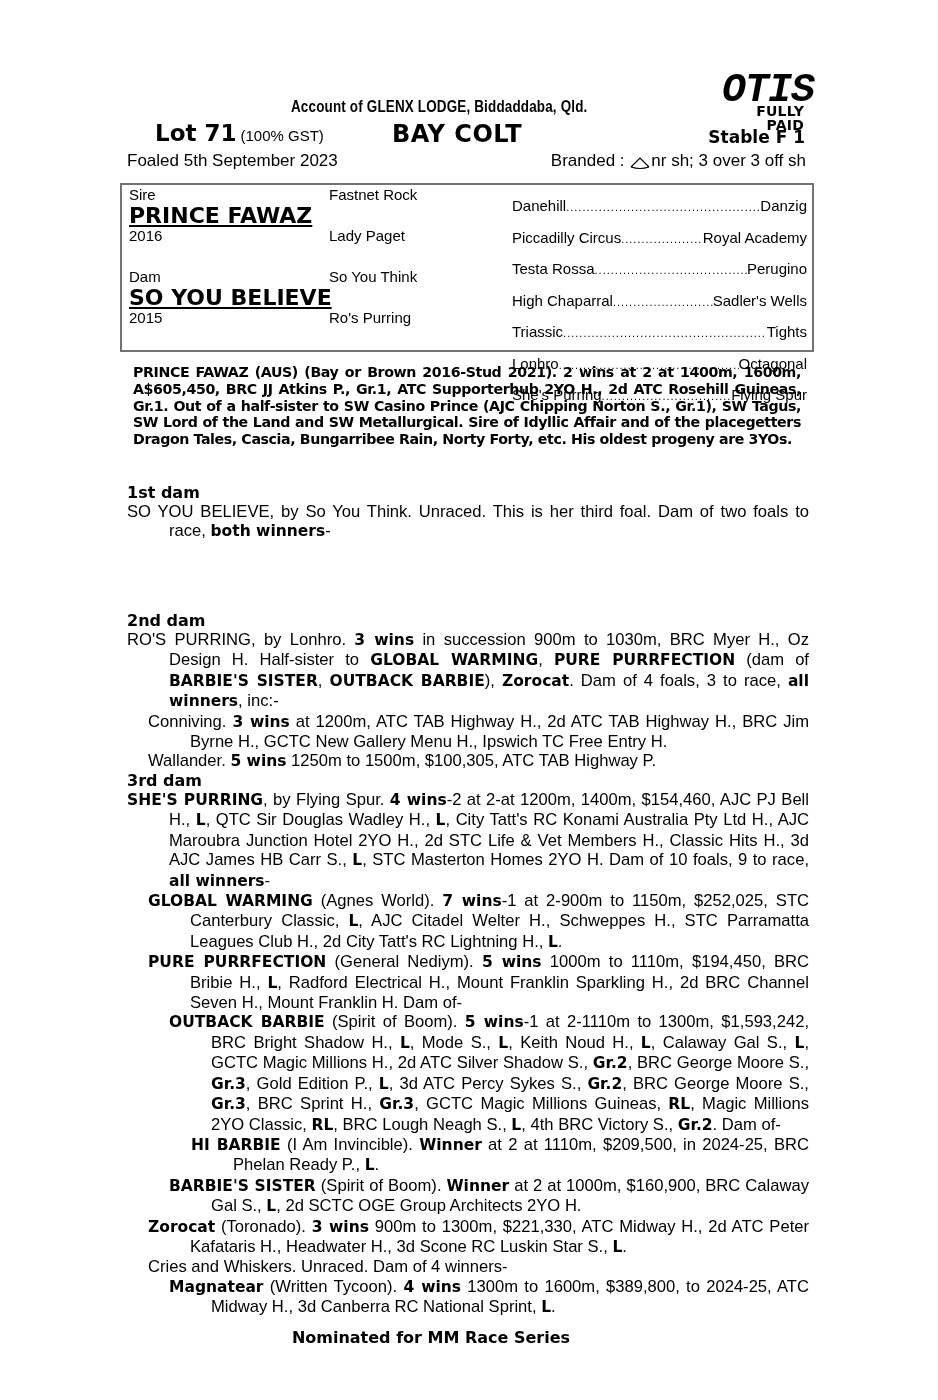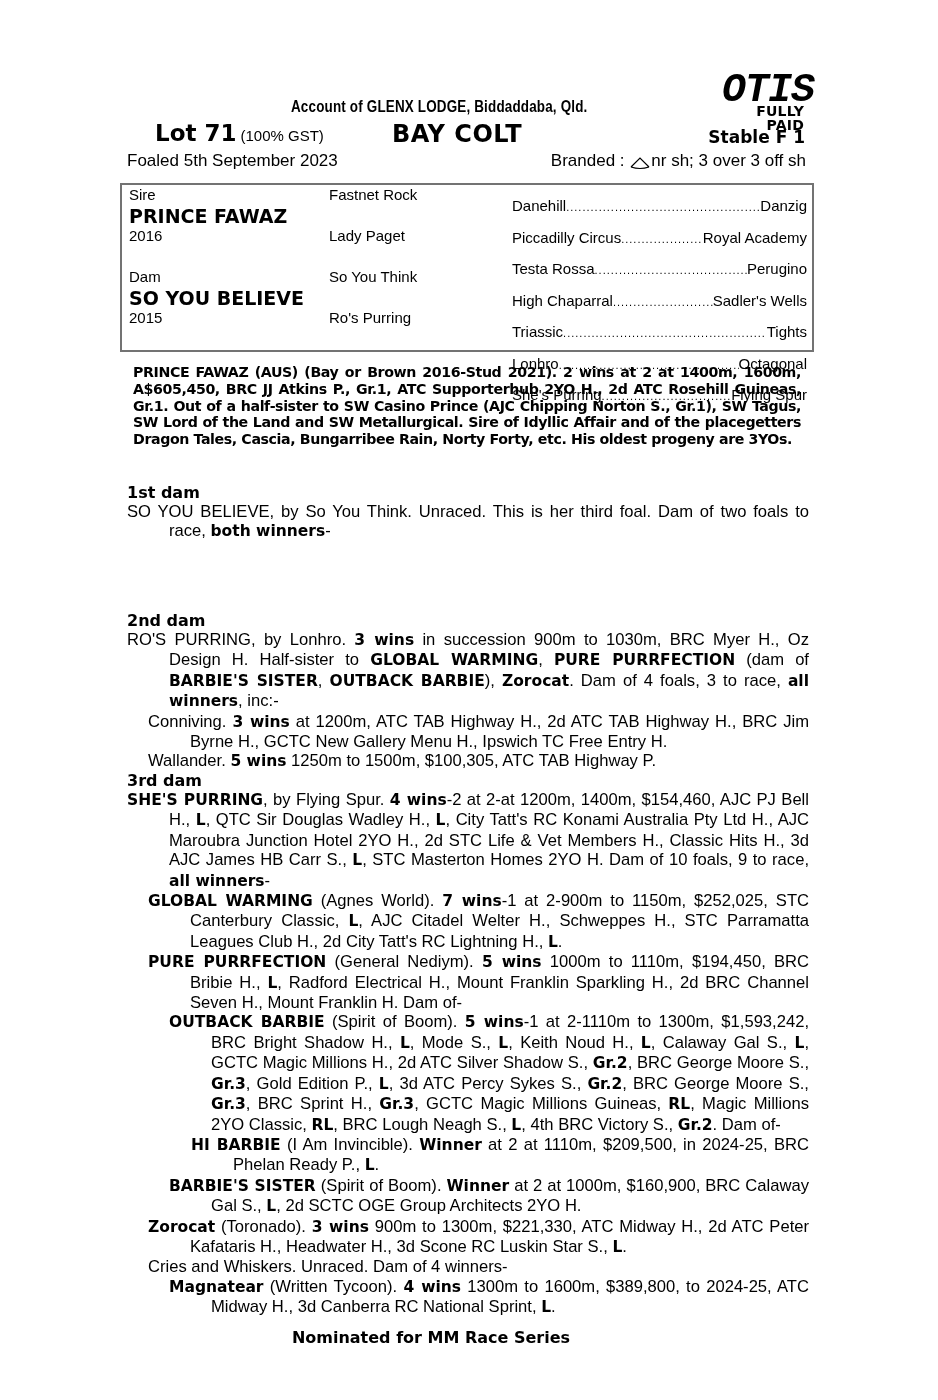--- a/index.html
+++ b/index.html
@@ -17,21 +17,21 @@
     .stable { position: absolute; right: 133px; top: 127px; font-family: "DejaVu Sans", sans-serif; font-weight: bold; font-size: 17px; }
     .foaled { position: absolute; left: 127px; top: 151px; font-size: 17px; white-space: nowrap; }
     .branded { position: absolute; right: 132px; top: 151px; font-size: 17px; white-space: nowrap; }
     .brand-icon { display: inline-block; vertical-align: middle; width: 22px; height: 14px; }
 
     .pedigree { position: absolute; left: 120px; top: 183px; width: 694px; height: 169px; border: 2px solid #737373; box-sizing: border-box; font-size: 15px; }
     .ped-col1 { position: absolute; left: 7px; top: 0; width: 190px; }
     .ped-col2 { position: absolute; left: 207px; top: 0; width: 180px; }
     .ped-col3 { position: absolute; left: 390px; top: 0; width: 295px; }
     .ped-line { height: 20.5px; line-height: 20.5px; white-space: nowrap; }
-    .ped-name { font-family: "DejaVu Sans", sans-serif; font-weight: bold; font-size: 19px; }
+    .ped-name { font-family: "DejaVu Sans", sans-serif; font-weight: bold; font-size: 22px; text-decoration: underline; }
     .gp { display: flex; align-items: baseline; margin-top: 11px; }
     .gp .l { white-space: nowrap; }
     .gp .dots { flex: 1; overflow: hidden; white-space: nowrap; letter-spacing: 1px; font-size: 11px; }
     .gp .dots::after { content: "................................................................................................"; }
     .gp .r { white-space: nowrap; }
 
     .sire-note { position: absolute; left: 133px; top: 364px; width: 668px; font-family: "DejaVu Sans", sans-serif; font-weight: bold; font-size: 14.2px; line-height: 16.8px; text-align: justify; letter-spacing: -0.4px; }
 
     .section { position: absolute; left: 127px; width: 682px; font-size: 16.6px; line-height: 19.4px; }
     .sec-title { font-family: "DejaVu Sans", sans-serif; font-weight: bold; font-size: 16px; line-height: 19px; }

